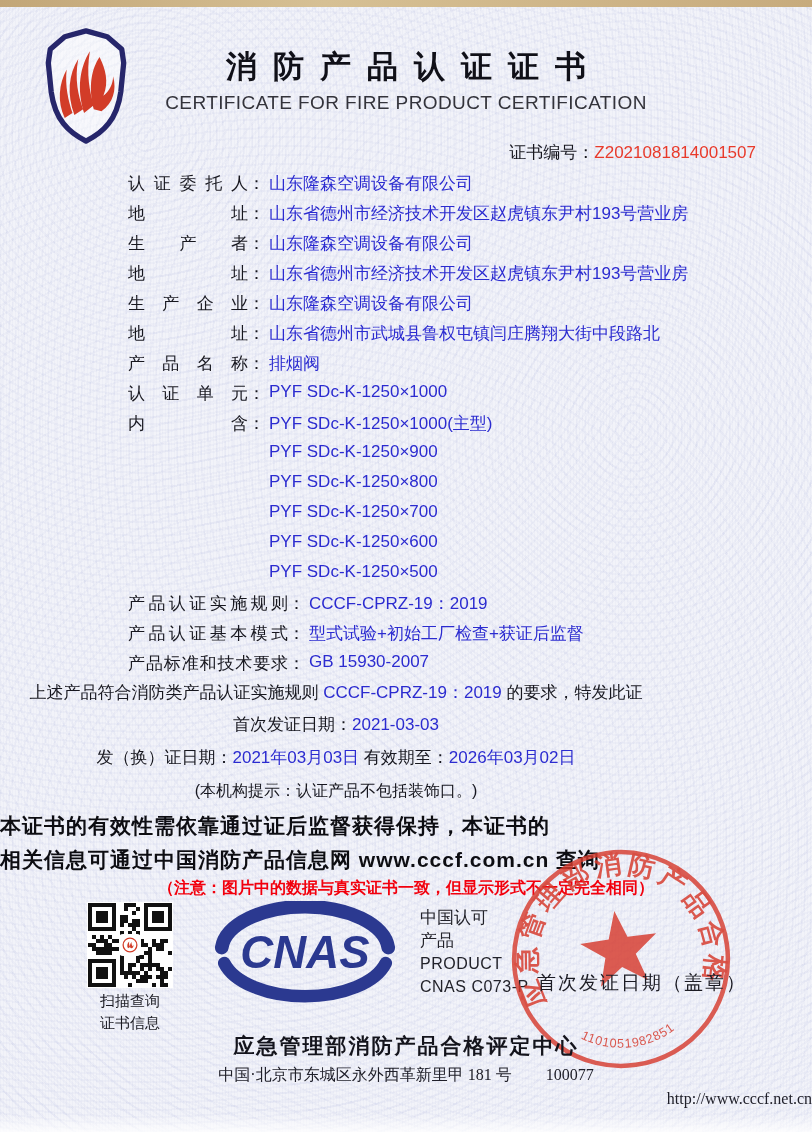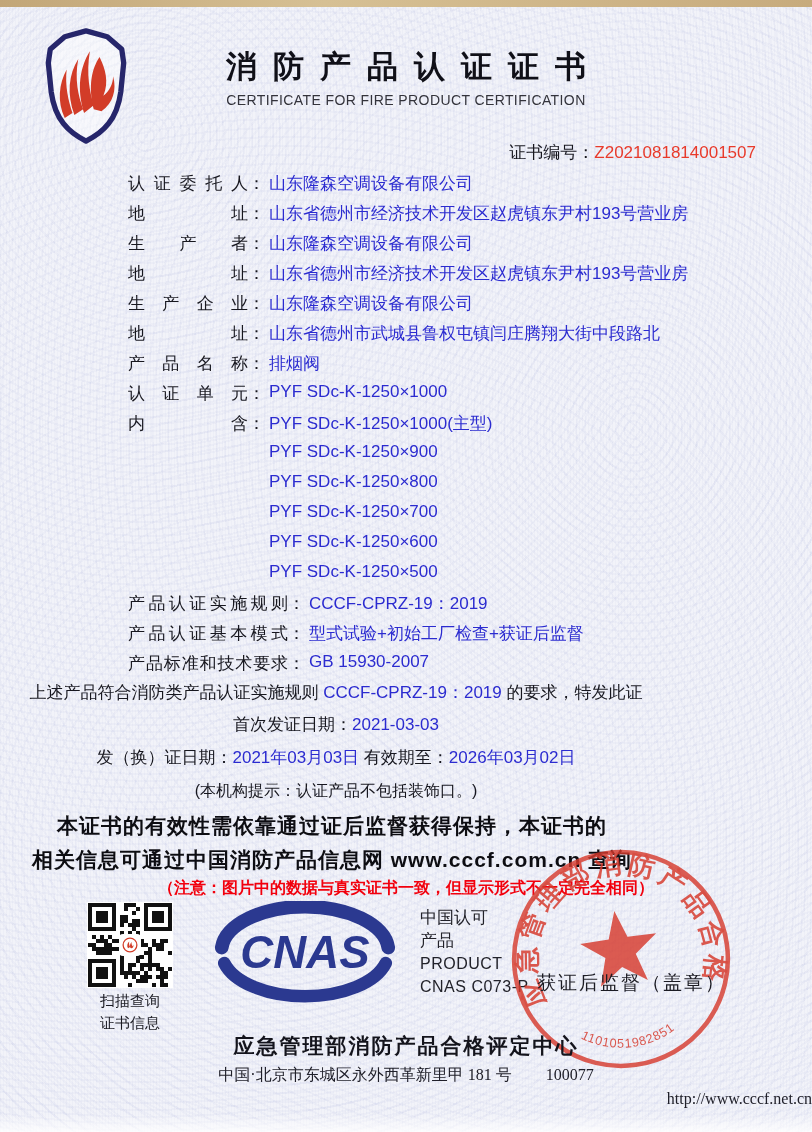--- a/index.html
+++ b/index.html
@@ -14,40 +14,40 @@
       repeating-radial-gradient(circle at 35% 75%, rgba(125,135,200,.05) 0 2px, rgba(0,0,0,0) 2px 9px),
       repeating-linear-gradient(90deg, rgba(140,150,205,.05) 0 1px, rgba(0,0,0,0) 1px 3px);
     padding-left: 48px;
   }
   .top-strip { position:absolute; left:0; top:0; width:812px; height:7px;
     background:linear-gradient(90deg,#c2a678,#d6c094 40%,#c7ab7d); }
   .shield { position:absolute; left:28px; top:26px; width:116px; height:122px; }
   .cert-title { position:absolute; left:0; top:46px; width:812px; text-align:center;
     font-size:31px; font-weight:700; color:#101018; letter-spacing:16px; text-indent:16px; }
   .cert-subtitle { position:absolute; left:0; top:92px; width:812px; text-align:center;
-    font-size:14px; color:#33333b; letter-spacing:.4px; }
+    font-size:19px; color:#33333b; letter-spacing:.4px; }
   .cert-no { position:absolute; top:141px; right:56px; font-size:17px; color:#17171f; }
   .cert-no .num { color:#e83a2b; }
 
   .fields { position:absolute; left:128px; top:172px; width:640px; }
   .frow { display:flex; height:30px; font-size:17px; white-space:nowrap; }
   .frow .lab { display:inline-block; width:120px; color:#17171f; text-align:justify; text-align-last:justify; }
   .frow.long .lab { width:160px; }
   .frow .colon { color:#17171f; margin-right:4px; }
   .frow.cont .lab, .frow.cont .colon { visibility:hidden; }
   .frow .val { color:#2b2bd0; }
 
   .cline { position:absolute; left:0; width:672px; text-align:center; font-size:17px; color:#17171f; white-space:nowrap; }
   .cline .blue { color:#2b2bd0; }
   .rule-line { top:681px; }
   .first-issue { top:713px; }
   .issue-line { top:746px; }
   .org-note { top:781px; font-size:16px; }
 
-  .stmt { position:absolute; left:0; width:664px; text-align:center; color:#0d0d12;
+  .stmt { position:absolute; left:0; width:664px; text-align:left; color:#0d0d12;
     font-size:21px; font-weight:700; letter-spacing:1px; }
   .stmt1 { top:812px; } .stmt2 { top:846px; }
   .red-note { position:absolute; left:0; top:878px; width:812px; text-align:center;
     font-size:16px; font-weight:700; color:#f2000d; }
 
   .qr-wrap { position:absolute; left:87px; top:902px; width:86px; height:86px; background:#fff; padding:1px; }
   .qr-logo { position:absolute; left:32px; top:32px; width:22px; height:22px; background:#fff;
     border-radius:4px; display:flex; align-items:center; justify-content:center; }
   .qr-logo svg { width:16px; height:16px; }
   .qr-caption { position:absolute; left:68px; top:990px; width:124px; text-align:center;
@@ -348,21 +348,21 @@
     <text font-size="26" font-weight="bold" fill="#d6392c" opacity=".95" font-family="Liberation Sans, DejaVu Sans, sans-serif">
       <textPath href="#ringPath" startOffset="0" textLength="455" lengthAdjust="spacing">应急管理部消防产品合格评定中心</textPath>
     </text>
     <g transform="translate(120,112)" opacity=".93">
       <polygon fill="#d6392c" points="0,-40 9.4,-12.9 38,-12.4 15.2,4.9 23.5,32.4 0,16 -23.5,32.4 -15.2,4.9 -38,-12.4 -9.4,-12.9"></polygon>
     </g>
     <text font-size="12.5" fill="#d6392c" letter-spacing="1.5" opacity=".95" font-family="Liberation Sans, DejaVu Sans, sans-serif">
       <textPath href="#numPath" startOffset="0" textLength="100" lengthAdjust="spacing">1101051982851</textPath>
     </text>
   </svg>
-  <div class="seal-caption">获证后监督（盖章）</div>
+  <div class="seal-caption">首次发证日期（盖章）</div>
 
   <div class="footer-org">应急管理部消防产品合格评定中心</div>
   <div class="footer-addr">
     <span>中国·北京市东城区永外西革新里甲 181 号</span><span class="zip">100077</span>
   </div>
   <div class="footer-url">http://www.cccf.net.cn</div>
   <div class="bottom-fade"></div>
 </div>
 
 </body></html>

